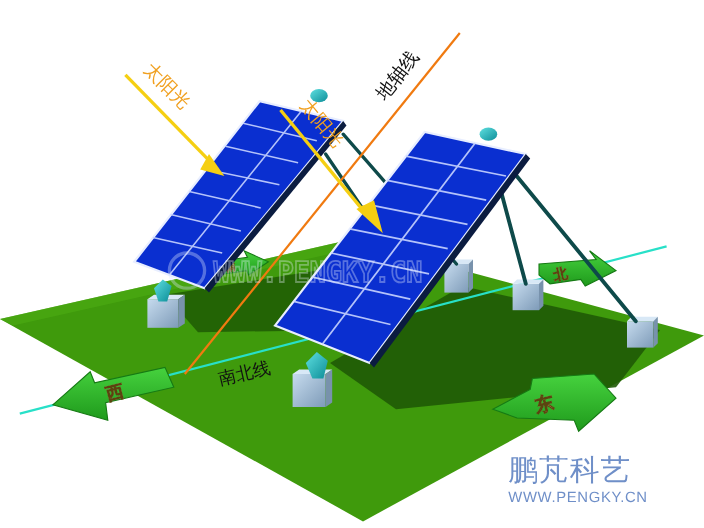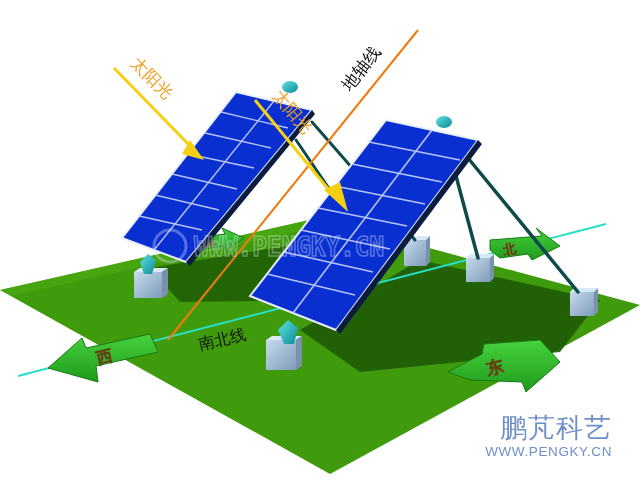--- a/index.html
+++ b/index.html
@@ -1,19 +1,19 @@
 <!DOCTYPE html>
 <html><head>
   <meta charset="utf-8">
   <style>
     html, body { margin: 0; padding: 0; background: #ffffff; }
     body { width: 640px; height: 480px; overflow: hidden; position: relative; font-family: "DejaVu Sans", sans-serif; }
     #scene { position: absolute; left: 0; top: 0; width: 640px; height: 480px; }
     .cn-label { font-family: "DejaVu Sans", sans-serif; }
-    .brand { position: absolute; left: 462px; top: 412px; width: 150px; text-align: right; color: #6f8fc8; }
+    .brand { position: absolute; left: 462px; top: 412px; width: 150px; text-align: left; color: #6f8fc8; }
     .brand-cn { font-family: "DejaVu Sans", sans-serif; font-size: 27px; letter-spacing: 1px; line-height: 32px; display: block; }
     .brand-url { font-family: "Liberation Sans", sans-serif; font-size: 13.5px; letter-spacing: 0.6px; line-height: 16px; display: block; }
   </style>
 </head>
 <body>
 
 <svg id="scene" viewBox="0 0 640 480" xmlns="http://www.w3.org/2000/svg">
   <defs>
     <linearGradient id="gPier" x1="0" y1="0" x2="1" y2="1">
       <stop offset="0" stop-color="#c6dbee"></stop>

